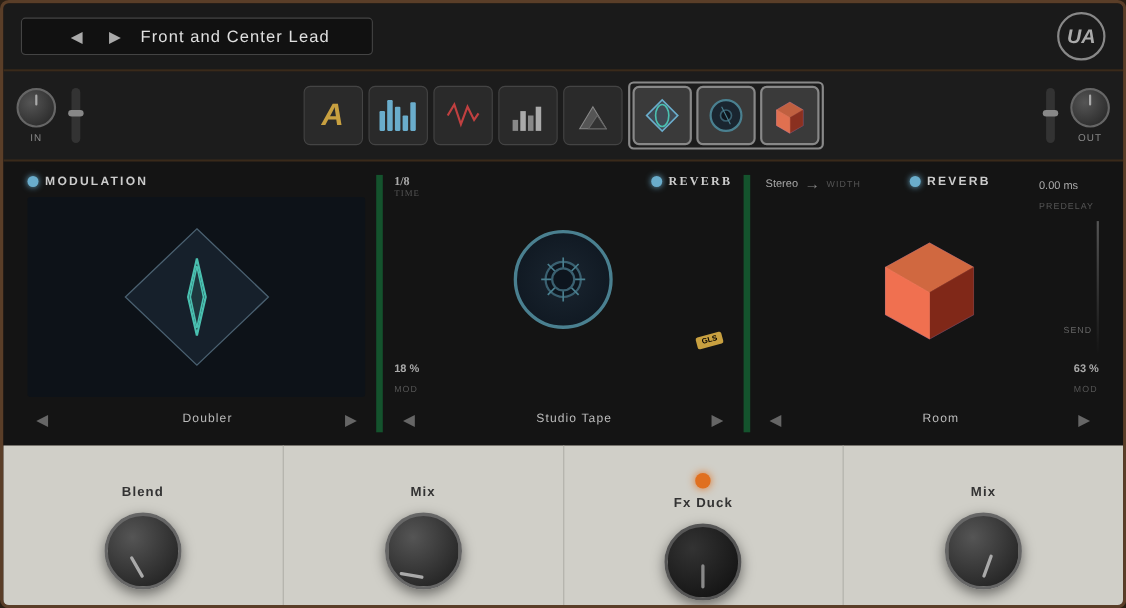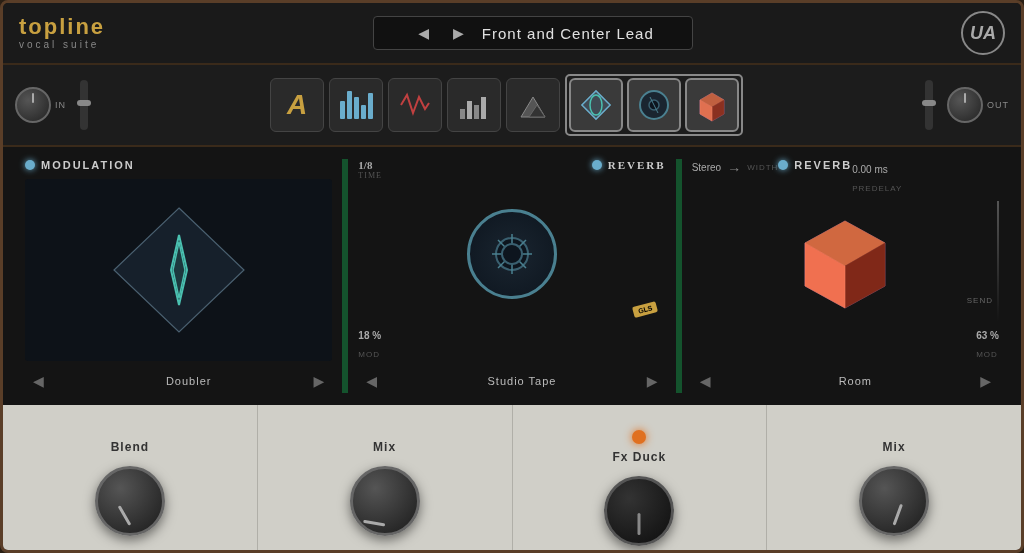--- a/index.html
+++ b/index.html
@@ -107,21 +107,21 @@
       display: flex;
       align-items: center;
       padding: 0 12px;
       gap: 8px;
       border-bottom: 2px solid #3a2a1a;
       flex-shrink: 0;
     }
 
     .knob-small {
       display: flex;
-      flex-direction: row;
+      flex-direction: column;
       align-items: center;
       gap: 4px;
     }
 
     .knob-circle {
       width: 36px;
       height: 36px;
       border-radius: 50%;
       background: radial-gradient(circle at 35% 35%, #555, #222);
       border: 2px solid #666;
@@ -404,26 +404,20 @@
       overflow: hidden;
       min-height: 130px;
     }
   </style>
 </head>
 <body>
 
 <div class="app-container" data-name="app-container">
 
   <div class="header" data-name="header">
-    <div class="logo-area" data-name="logo-area">
-      <div class="logo-topline" data-name="logo-topline">
-        <span style="color:#c8a040;" data-name="logo-accent">top</span><span data-name="logo-text">line</span>
-      </div>
-      <div class="logo-sub" data-name="logo-sub">vocal suite</div>
-    </div>
 
     <div class="preset-nav" data-name="preset-nav">
       <button class="preset-arrow" data-name="preset-prev-button">◀</button>
       <button class="preset-arrow" data-name="preset-next-button">▶</button>
       <span class="preset-name" data-name="preset-name">Front and Center Lead</span>
     </div>
 
     <div class="ua-logo" data-name="ua-logo">
       <span data-name="ua-logo-text">UA</span>
     </div>
@@ -571,21 +565,21 @@
       </div>
 
       <div class="chevron-nav" data-name="delay-nav">
         <button class="chevron-btn" data-name="delay-prev-button">◀</button>
         <span class="effect-name" data-name="delay-effect-name">Studio Tape</span>
         <button class="chevron-btn" data-name="delay-next-button">▶</button>
       </div>
     </div>
 
     <div class="fx-section" data-name="reverb-section" style="position:relative;">
-      <div style="display:flex;justify-content:flex-start;align-items:flex-start;margin-bottom:6px;" data-name="reverb-top">
+      <div style="display:flex;justify-content:center;align-items:flex-start;margin-bottom:6px;gap:44px;" data-name="reverb-top">
         <div style="display:flex;align-items:center;gap:6px;" data-name="reverb-width-group">
           <span style="color:#aaa;font-size:10px;" data-name="reverb-width-value">Stereo</span>
           <span style="color:#888;font-size:14px;" data-name="width-arrow-icon">→</span>
           <span style="color:#555;font-size:8px;letter-spacing:1px;" data-name="reverb-width-label">WIDTH</span>
         </div>
         <div class="fx-header" data-name="reverb-header">
           <div class="fx-indicator" data-name="reverb-indicator"></div>
           <span class="fx-title" data-name="reverb-title">REVERB</span>
         </div>
         <div data-name="reverb-predelay-group">

